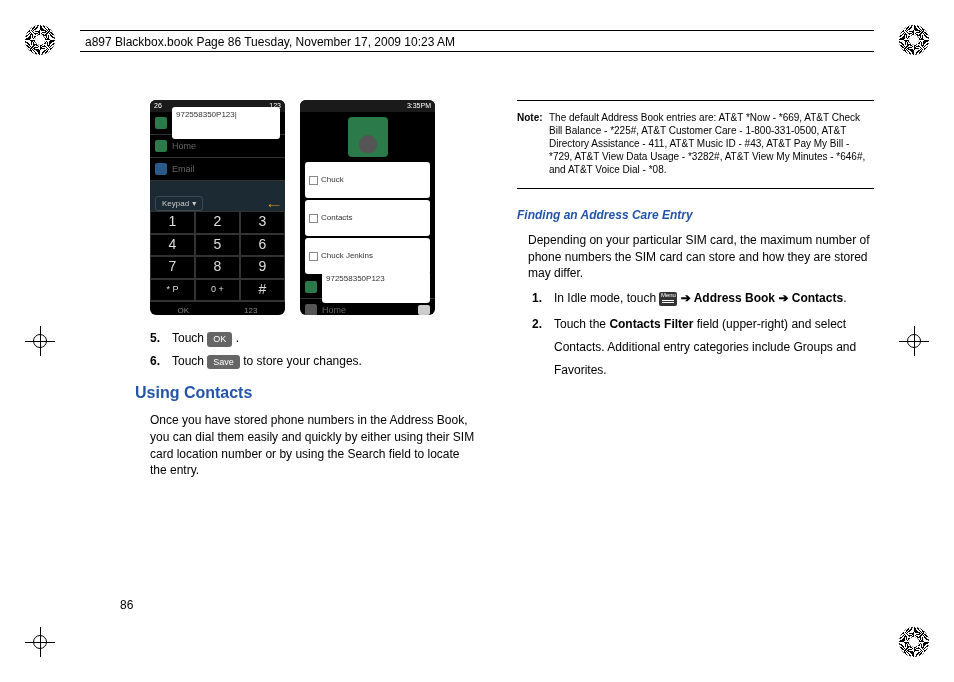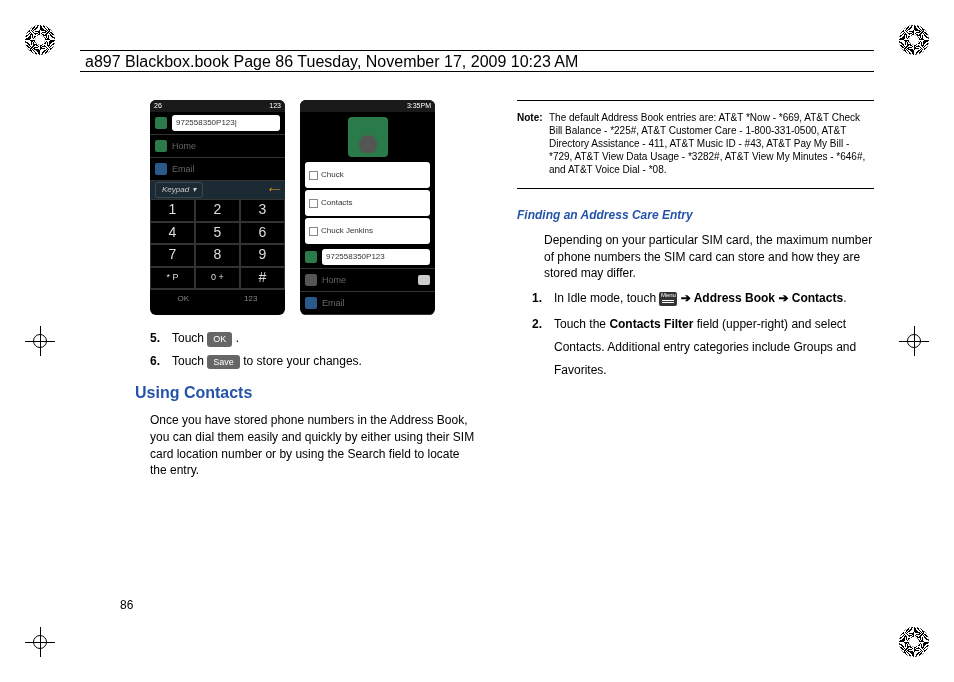--- a/index.html
+++ b/index.html
@@ -11,40 +11,40 @@
     .cm-br { bottom: 25px; right: 25px; }
     .cm-l { top: 50%; left: 25px; transform: translateY(-50%); }
     .cm-r { top: 50%; right: 25px; transform: translateY(-50%); }
     .rosette { width: 30px; height: 30px; border-radius: 50%; background: repeating-conic-gradient(#000 0deg 3deg, #fff 3deg 6deg); position: relative; }
     .rosette::after { content: ''; position: absolute; top: 50%; left: 50%; width: 10px; height: 10px; background: #fff; border-radius: 50%; transform: translate(-50%,-50%); }
     .reg-cross { width: 30px; height: 30px; position: relative; }
     .reg-cross::before, .reg-cross::after { content: ''; position: absolute; background: #000; }
     .reg-cross::before { width: 30px; height: 1px; top: 50%; left: 0; }
     .reg-cross::after { width: 1px; height: 30px; left: 50%; top: 0; }
     .reg-cross .ring { position: absolute; width: 14px; height: 14px; border: 1px solid #000; border-radius: 50%; top: 50%; left: 50%; transform: translate(-50%,-50%); }
-    .header-line { position: absolute; top: 30px; left: 80px; right: 80px; height: 22px; border-top: 1px solid #000; border-bottom: 1px solid #000; font-size: 16px; line-height: 22px; padding-left: 5px; color: #000; margin-top: 20px; }
+    .header-line { position: absolute; top: 30px; left: 80px; right: 80px; height: 22px; border-top: 1px solid #000; border-bottom: 1px solid #000; font-size: 12px; line-height: 22px; padding-left: 5px; color: #000; }
     .page-content { position: absolute; top: 100px; left: 120px; right: 80px; bottom: 60px; display: flex; gap: 40px; }
     .col { flex: 1; font-size: 12px; color: #000; line-height: 1.4; }
     .col-left { max-width: 360px; }
     .phones { display: flex; gap: 15px; margin-bottom: 15px; justify-content: flex-start; margin-left: 30px; }
     .phone { width: 135px; height: 215px; background: #000; border-radius: 6px; position: relative; overflow: hidden; font-size: 9px; color: #fff; }
     .ph-status { height: 12px; background: #1a1a1a; display: flex; justify-content: space-between; padding: 0 4px; font-size: 7px; line-height: 12px; }
     .ph-row { height: 23px; border-bottom: 1px solid #333; display: flex; align-items: center; padding: 0 5px; gap: 5px; }
     .ph-ico { width: 12px; height: 12px; background: #2a7a4a; border-radius: 2px; display: inline-block; }
     .ph-ico.gray { background: #555; }
-    .ph-input { flex: 1; height: 16px; background: #fff; color: #333; border-radius: 3px; padding: 0 4px; font-size: 8px; line-height: 16px; white-space: nowrap; overflow: hidden; }
-    .keypad-bar { height: 18px; background: #1c2a33; display: flex; align-items: center; padding: 0 5px; color: #ccc; font-size: 8px; justify-content: space-between; font-style: italic; }
+    .ph-input { flex: 1; height: 32px; background: #fff; color: #333; border-radius: 3px; padding: 0 4px; font-size: 8px; line-height: 16px; white-space: nowrap; overflow: hidden; }
+    .keypad-bar { height: 30px; background: #1c2a33; display: flex; align-items: flex-end; padding: 0 5px; color: #ccc; font-size: 8px; justify-content: space-between; }
     .kp-label { background: #1c2a33; border: 1px solid #3a4a55; border-radius: 3px; padding: 1px 6px; display: flex; align-items: center; gap: 3px; }
     .kp-arrow { color: #e8a020; }
     .keypad { display: grid; grid-template-columns: repeat(3,1fr); flex: 1; }
     .keypad .key { border: 1px solid #333; display: flex; align-items: center; justify-content: center; font-size: 14px; color: #ddd; }
     .ph-bottom { height: 18px; display: flex; justify-content: space-around; font-size: 8px; align-items: center; border-top: 1px solid #333; color: #888; }
     .avatar-box { width: 40px; height: 40px; background: #2a7a4a; border-radius: 4px; margin: 5px auto; position: relative; }
     .avatar-box::after { content: ''; position: absolute; bottom: 4px; left: 50%; transform: translateX(-50%); width: 18px; height: 18px; background: #555; border-radius: 50% 50% 40% 40%; }
-    .contact-row { height: 26px; background: #fff; border-radius: 3px; margin: 2px 5px; display: flex; align-items: center; padding: 0 4px; color: #333; font-size: 8px; gap: 3px; }
+    .contact-row { height: 36px; background: #fff; border-radius: 3px; margin: 2px 5px; display: flex; align-items: center; padding: 0 4px; color: #333; font-size: 8px; gap: 3px; }
     .contact-row .sq { width: 9px; height: 9px; border: 1px solid #888; }
     .ul-btn { display: inline-block; background: #666; color: #fff; padding: 1px 6px; border-radius: 3px; font-size: 9px; }
     .step { display: flex; margin: 6px 0 6px 30px; }
     .step-num { font-weight: bold; min-width: 22px; }
     .step-txt { flex: 1; }
     h3.section-blue { color: #2454a8; font-weight: bold; font-size: 16px; margin: 12px 0 6px 15px; }
     h4.sub-blue { color: #2454a8; font-weight: bold; font-style: italic; font-size: 12px; margin: 8px 0 6px 15px; }
     .para { margin: 8px 0 8px 30px; }
     .col-right { position: relative; }
     .rule-top { border-top: 1px solid #000; margin-bottom: 6px; }
@@ -186,21 +186,21 @@
 
   <div class="col col-right">
     <div class="rule-top"></div>
     <div class="note">
       <span class="note-lbl">Note:</span>
       <span>The default Address Book entries are: AT&amp;T *Now - *669, AT&amp;T Check Bill Balance - *225#, AT&amp;T Customer Care - 1-800-331-0500, AT&amp;T Directory Assistance - 411, AT&amp;T Music ID - #43, AT&amp;T Pay My Bill - *729, AT&amp;T View Data Usage - *3282#, AT&amp;T View My Minutes - *646#, and AT&amp;T Voice Dial - *08.</span>
     </div>
     <div class="rule-bot"></div>
 
     <h4 class="sub-blue" style="margin-left:0;margin-top:18px">Finding an Address Care Entry</h4>
-    <p class="para" style="margin-left:27px">Depending on your particular SIM card, the maximum number of phone numbers the SIM card can store and how they are stored may differ.</p>
+    <p class="para" style="margin-left:11px">Depending on your particular SIM card, the maximum number of phone numbers the SIM card can store and how they are stored may differ.</p>
 
     <div class="step" style="margin-left:15px">
       <span class="step-num">1.</span>
       <span class="step-txt">
         <span>In Idle mode, touch </span><span class="menu-ico">Menu</span><span class="arrow"> ➔ </span><span class="bold">Address Book</span><span class="arrow"> ➔ </span><span class="bold">Contacts</span><span>.</span>
       </span>
     </div>
     <div class="step" style="margin-left:15px;line-height:1.9">
       <span class="step-num">2.</span>
       <span class="step-txt">

